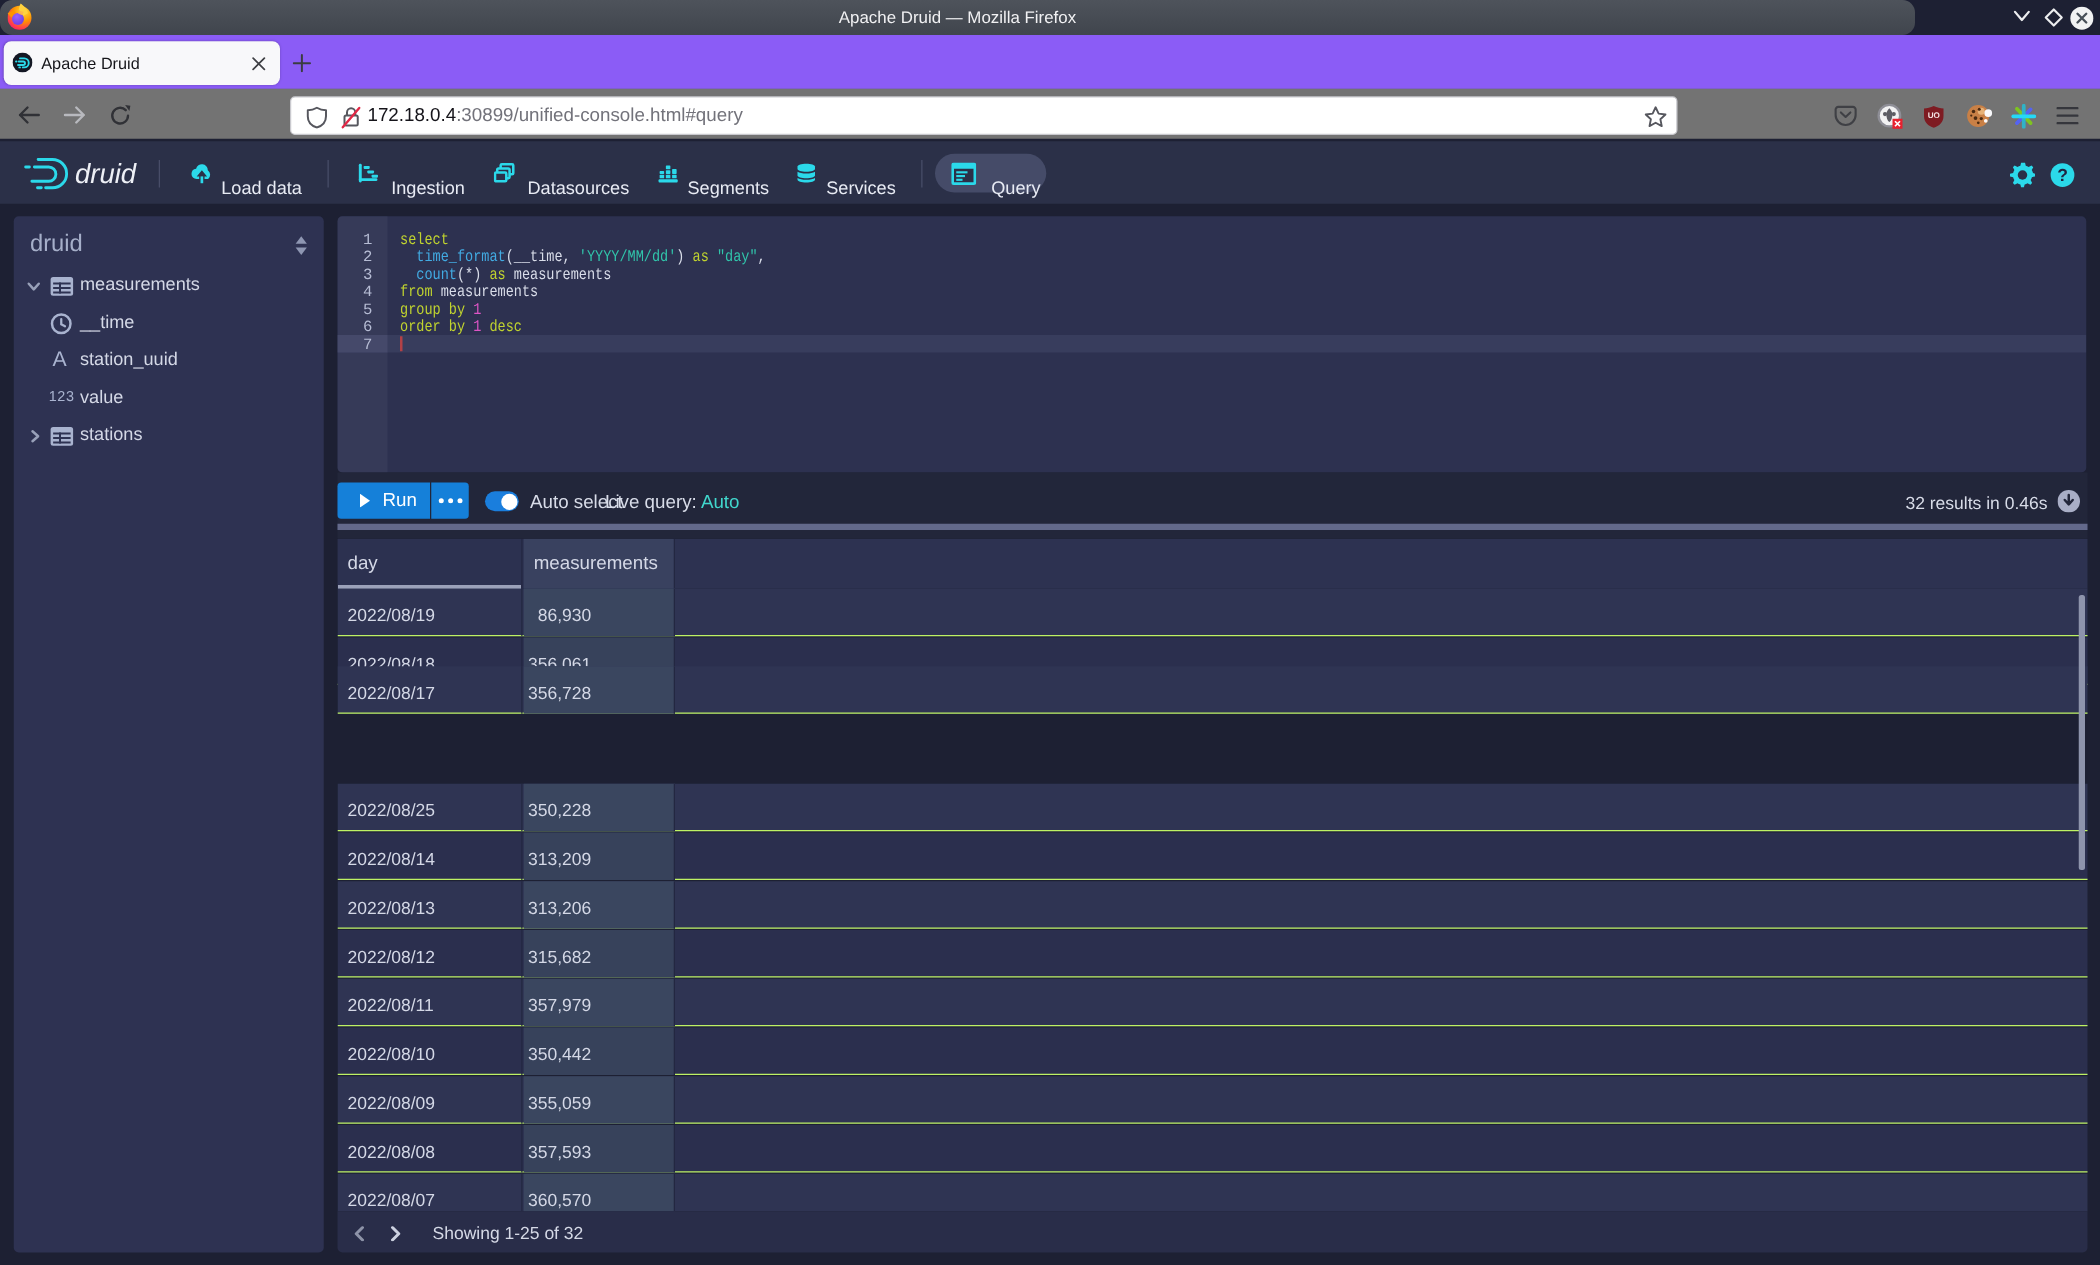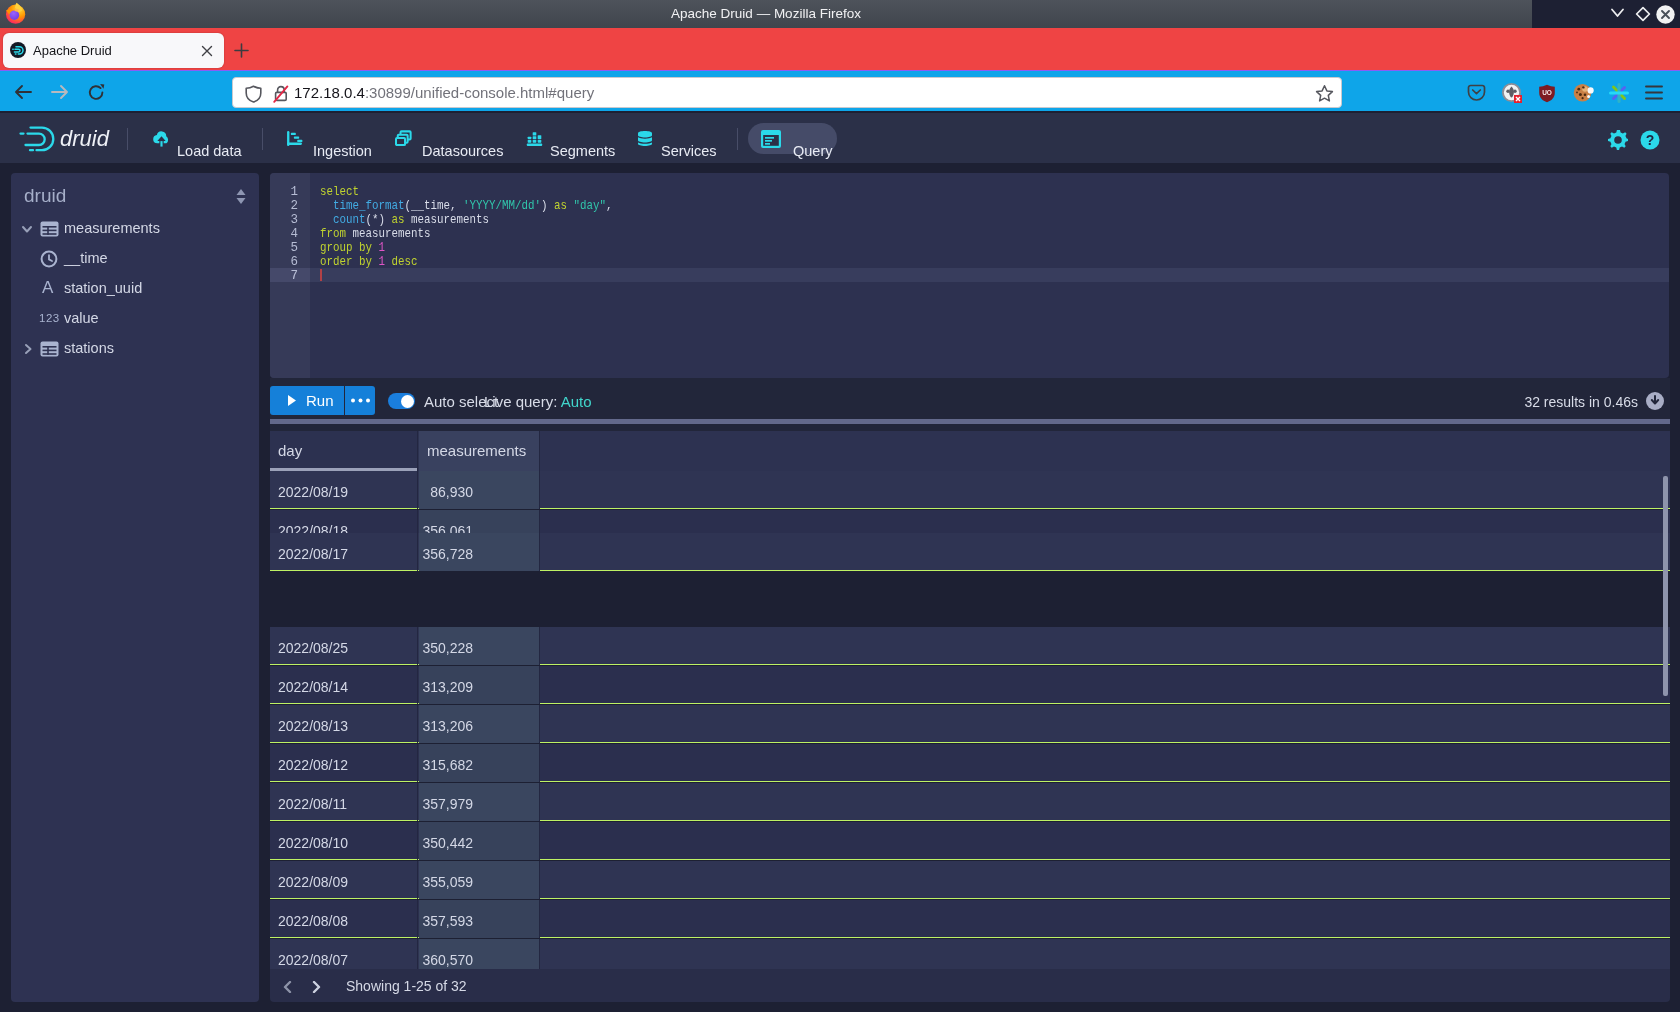--- a/index.html
+++ b/index.html
@@ -1,29 +1,29 @@
 <!DOCTYPE html>
 <html><head>
 <meta charset="utf-8">
 <style>
   * { margin:0; padding:0; box-sizing:border-box; }
   html,body { width:1680px; height:1012px; overflow:hidden; background:#1d2033;
     font-family:"Liberation Sans", sans-serif; }
   .abs { position:absolute; }
   
   #titlebar { position:absolute; left:0; top:0; width:1532px; height:28px;
-    background:linear-gradient(#4e535b,#40454d); }
+    background:linear-gradient(#4e535b,#40454d);border-radius:10px; }
   #titlebar .title { position:absolute; left:0; right:0; top:6px; text-align:center;
     color:#f1f1f3; font-size:13.5px; }
   #tabbar { position:absolute; left:0; top:28px; width:1680px; height:43px;
-    background:#ef4444; border-bottom:1px solid #8b5cf6; }
+    background:#8b5cf6; border-bottom:1px solid #8b5cf6; }
   #tab { position:absolute; left:3px; top:5px; width:221px; height:35px;
     background:#f8f8fa; border-radius:6px; box-shadow:0 0 2px rgba(0,0,0,.25); }
   #tab .tlabel { position:absolute; left:30px; top:10px; font-size:13px; color:#16161a; }
-  #navbar { position:absolute; left:0; top:71px; width:1680px; height:40px; background:#0ea5e9; }
+  #navbar { position:absolute; left:0; top:71px; width:1680px; height:40px; background:#737373; }
   #urlbar { position:absolute; left:232px; top:6px; width:1110px; height:31px;
     background:#ffffff; border:1px solid #c9c9ce; border-radius:4px; }
   #urlbar .utext { position:absolute; left:61px; top:6px; font-size:15px; color:#72727a; white-space:pre; }
   #urlbar .utext b { color:#15141a; font-weight:normal; }
   
   #dheader { position:absolute; left:0; top:113px; width:1680px; height:50px; background:#2b3048; }
   .navitem { position:absolute; top:18px; height:24px; color:#e8ebf4; font-size:14.5px; white-space:nowrap;margin-top:12px; }
   .navsep { position:absolute; top:15px; width:1px; height:22px; background:#484d68; }
   #sidebar { position:absolute; left:11px; top:173px; width:248px; height:829px;
     background:#2e3252; border-radius:4px; }

